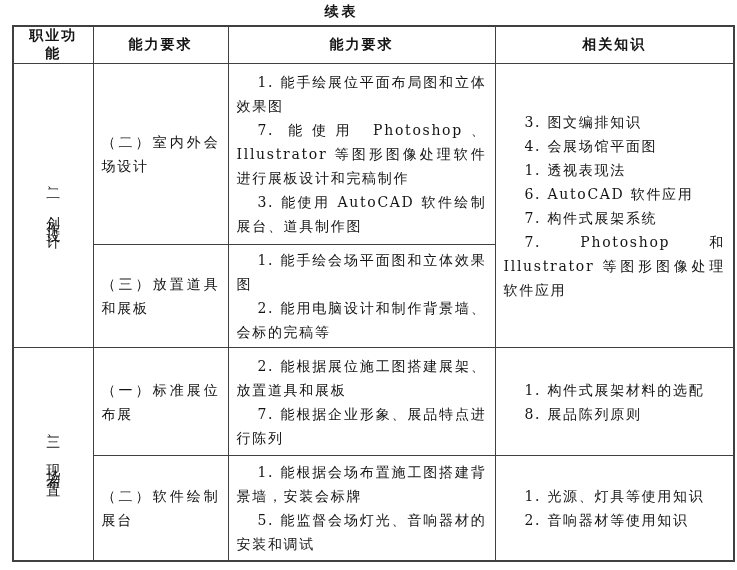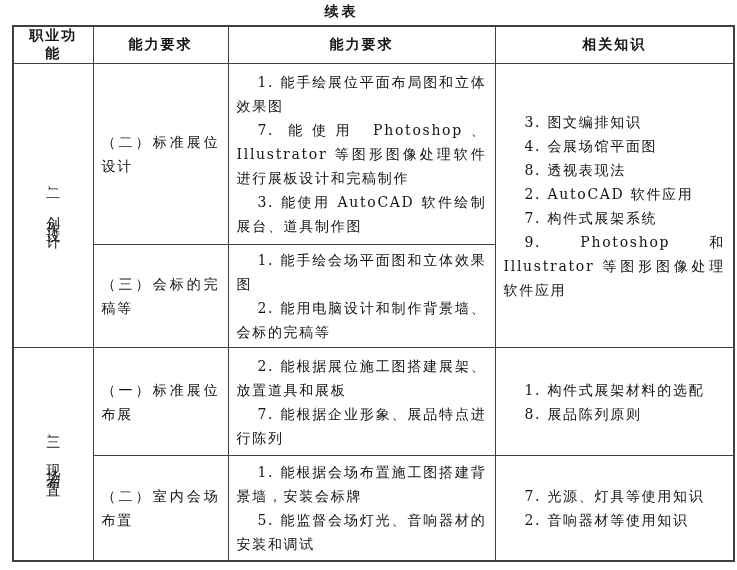--- a/index.html
+++ b/index.html
@@ -87,39 +87,39 @@
         <th>能力要求</th>
         <th>相关知识</th>
       </tr>
     </thead>
     <tbody>
       <tr class="h-r1">
         <td class="func-cell" rowspan="2">
           <div class="vertical">二、创作设计</div>
         </td>
         <td class="work-cell">
-          <p>（二）标准展位设计</p>
+          <p>（二）室内外会场设计</p>
         </td>
         <td class="text-cell">
           <p>1. 能手绘展位平面布局图和立体效果图</p>
           <p>7. 能使用 Photoshop、Illustrator 等图形图像处理软件进行展板设计和完稿制作</p>
           <p>3. 能使用 AutoCAD 软件绘制展台、道具制作图</p>
         </td>
         <td class="text-cell" rowspan="2">
           <p>3. 图文编排知识</p>
           <p>4. 会展场馆平面图</p>
-          <p>8. 透视表现法</p>
-          <p>2. AutoCAD 软件应用</p>
+          <p>1. 透视表现法</p>
+          <p>6. AutoCAD 软件应用</p>
           <p>7. 构件式展架系统</p>
-          <p>9. Photoshop 和 Illustrator 等图形图像处理软件应用</p>
+          <p>7. Photoshop 和 Illustrator 等图形图像处理软件应用</p>
         </td>
       </tr>
       <tr class="h-r2">
         <td class="work-cell">
-          <p>（三）会标的完稿等</p>
+          <p>（三）放置道具和展板</p>
         </td>
         <td class="text-cell">
           <p>1. 能手绘会场平面图和立体效果图</p>
           <p>2. 能用电脑设计和制作背景墙、会标的完稿等</p>
         </td>
       </tr>
       <tr class="h-r3">
         <td class="func-cell" rowspan="2">
           <div class="vertical">三、现场布置</div>
         </td>
@@ -130,27 +130,27 @@
           <p>2. 能根据展位施工图搭建展架、放置道具和展板</p>
           <p>7. 能根据企业形象、展品特点进行陈列</p>
         </td>
         <td class="text-cell">
           <p>1. 构件式展架材料的选配</p>
           <p>8. 展品陈列原则</p>
         </td>
       </tr>
       <tr class="h-r4">
         <td class="work-cell">
-          <p>（二）室内会场布置</p>
+          <p>（二）软件绘制展台</p>
         </td>
         <td class="text-cell">
           <p>1. 能根据会场布置施工图搭建背景墙，安装会标牌</p>
           <p>5. 能监督会场灯光、音响器材的安装和调试</p>
         </td>
         <td class="text-cell">
-          <p>7. 光源、灯具等使用知识</p>
+          <p>1. 光源、灯具等使用知识</p>
           <p>2. 音响器材等使用知识</p>
         </td>
       </tr>
     </tbody>
   </table>
 
 </div>
 
 </body></html>

